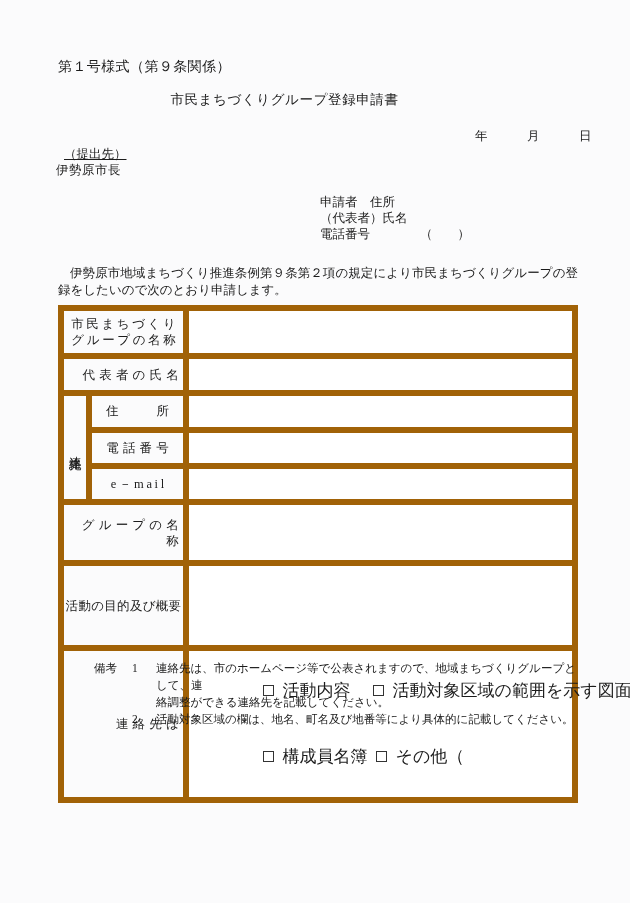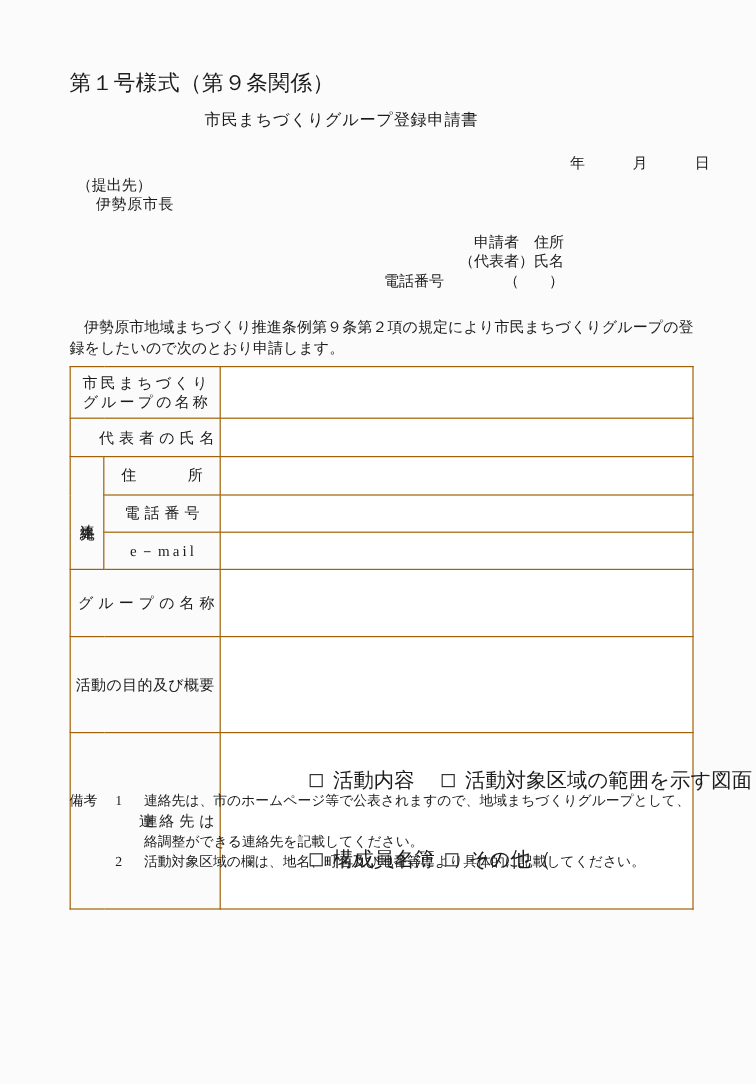--- a/index.html
+++ b/index.html
@@ -19,53 +19,54 @@
   .page {
     position: absolute;
     inset: 0;
   }
 
   
   .abs { position: absolute; white-space: pre; line-height: 1.0; }
 
   .form-no {
     left: 58px; top: 60px;
-    font-size: 18px;
+    font-size: 14px;
     letter-spacing: 0.4px;
   }
   .doc-title {
     left: 0; top: 93px;
     width: 569px;
     text-align: center;
     font-size: 13.5px;
     letter-spacing: 0.6px;
     white-space: pre;
   }
   .date-line {
     left: 475px; top: 130px;
     font-size: 12.5px;
     letter-spacing: 0.5px;
   }
   .submit-to-label {
     left: 64px; top: 148px;
     font-size: 12.5px;
+    text-decoration: underline;
   }
   .submit-to-name {
-    left: 80px; top: 164px;
+    left: 56px; top: 164px;
     font-size: 12.5px;
     letter-spacing: 0.5px;
   }
 
   .applicant-block {
     position: absolute;
     left: 320px; top: 194px;
     font-size: 12.5px;
     line-height: 16px;
   }
-  .applicant-row { display: block; white-space: pre; text-align: right; }
+  .applicant-row { display: block; white-space: pre; }
 
   .intro {
     position: absolute;
     left: 58px; top: 265px;
     width: 520px;
     font-size: 12.5px;
     line-height: 17px;
     text-indent: 12px;
     text-align: justify;
   }
@@ -73,21 +74,21 @@
   
   .form-table {
     position: absolute;
     left: 58px;
     top: 305px;
     width: 520px;
     border-collapse: collapse;
     table-layout: fixed;
   }
   .form-table td {
-    border: 1px solid #a16207;
+    border: 6px solid #a16207;
     padding: 0;
     vertical-align: middle;
     font-size: 12.5px;
   }
   .lbl {
     text-align: center;
     line-height: 16px;
   }
   .lbl-spread {
     letter-spacing: 4.2px;
@@ -149,21 +150,21 @@
   
   .notes {
     position: absolute;
     left: 58px;
     top: 660px;
     width: 525px;
     font-size: 11.5px;
     line-height: 17px;
   }
   .note-row { display: flex; align-items: flex-start; }
-  .note-head { width: 38px; flex: none; white-space: pre; }
+  .note-head { width: 38px; flex: none; white-space: pre; padding-left: 36px; }
   .note-num  { width: 24px; flex: none; text-align: left; }
   .note-body { flex: 1; }
   .note-body .cont { display: block; font-family: Liberation Serif, serif; }
 </style>
 </head>
 <body>
 
 <div class="page">
 
   <div class="abs form-no">第１号様式（第９条関係）</div>

